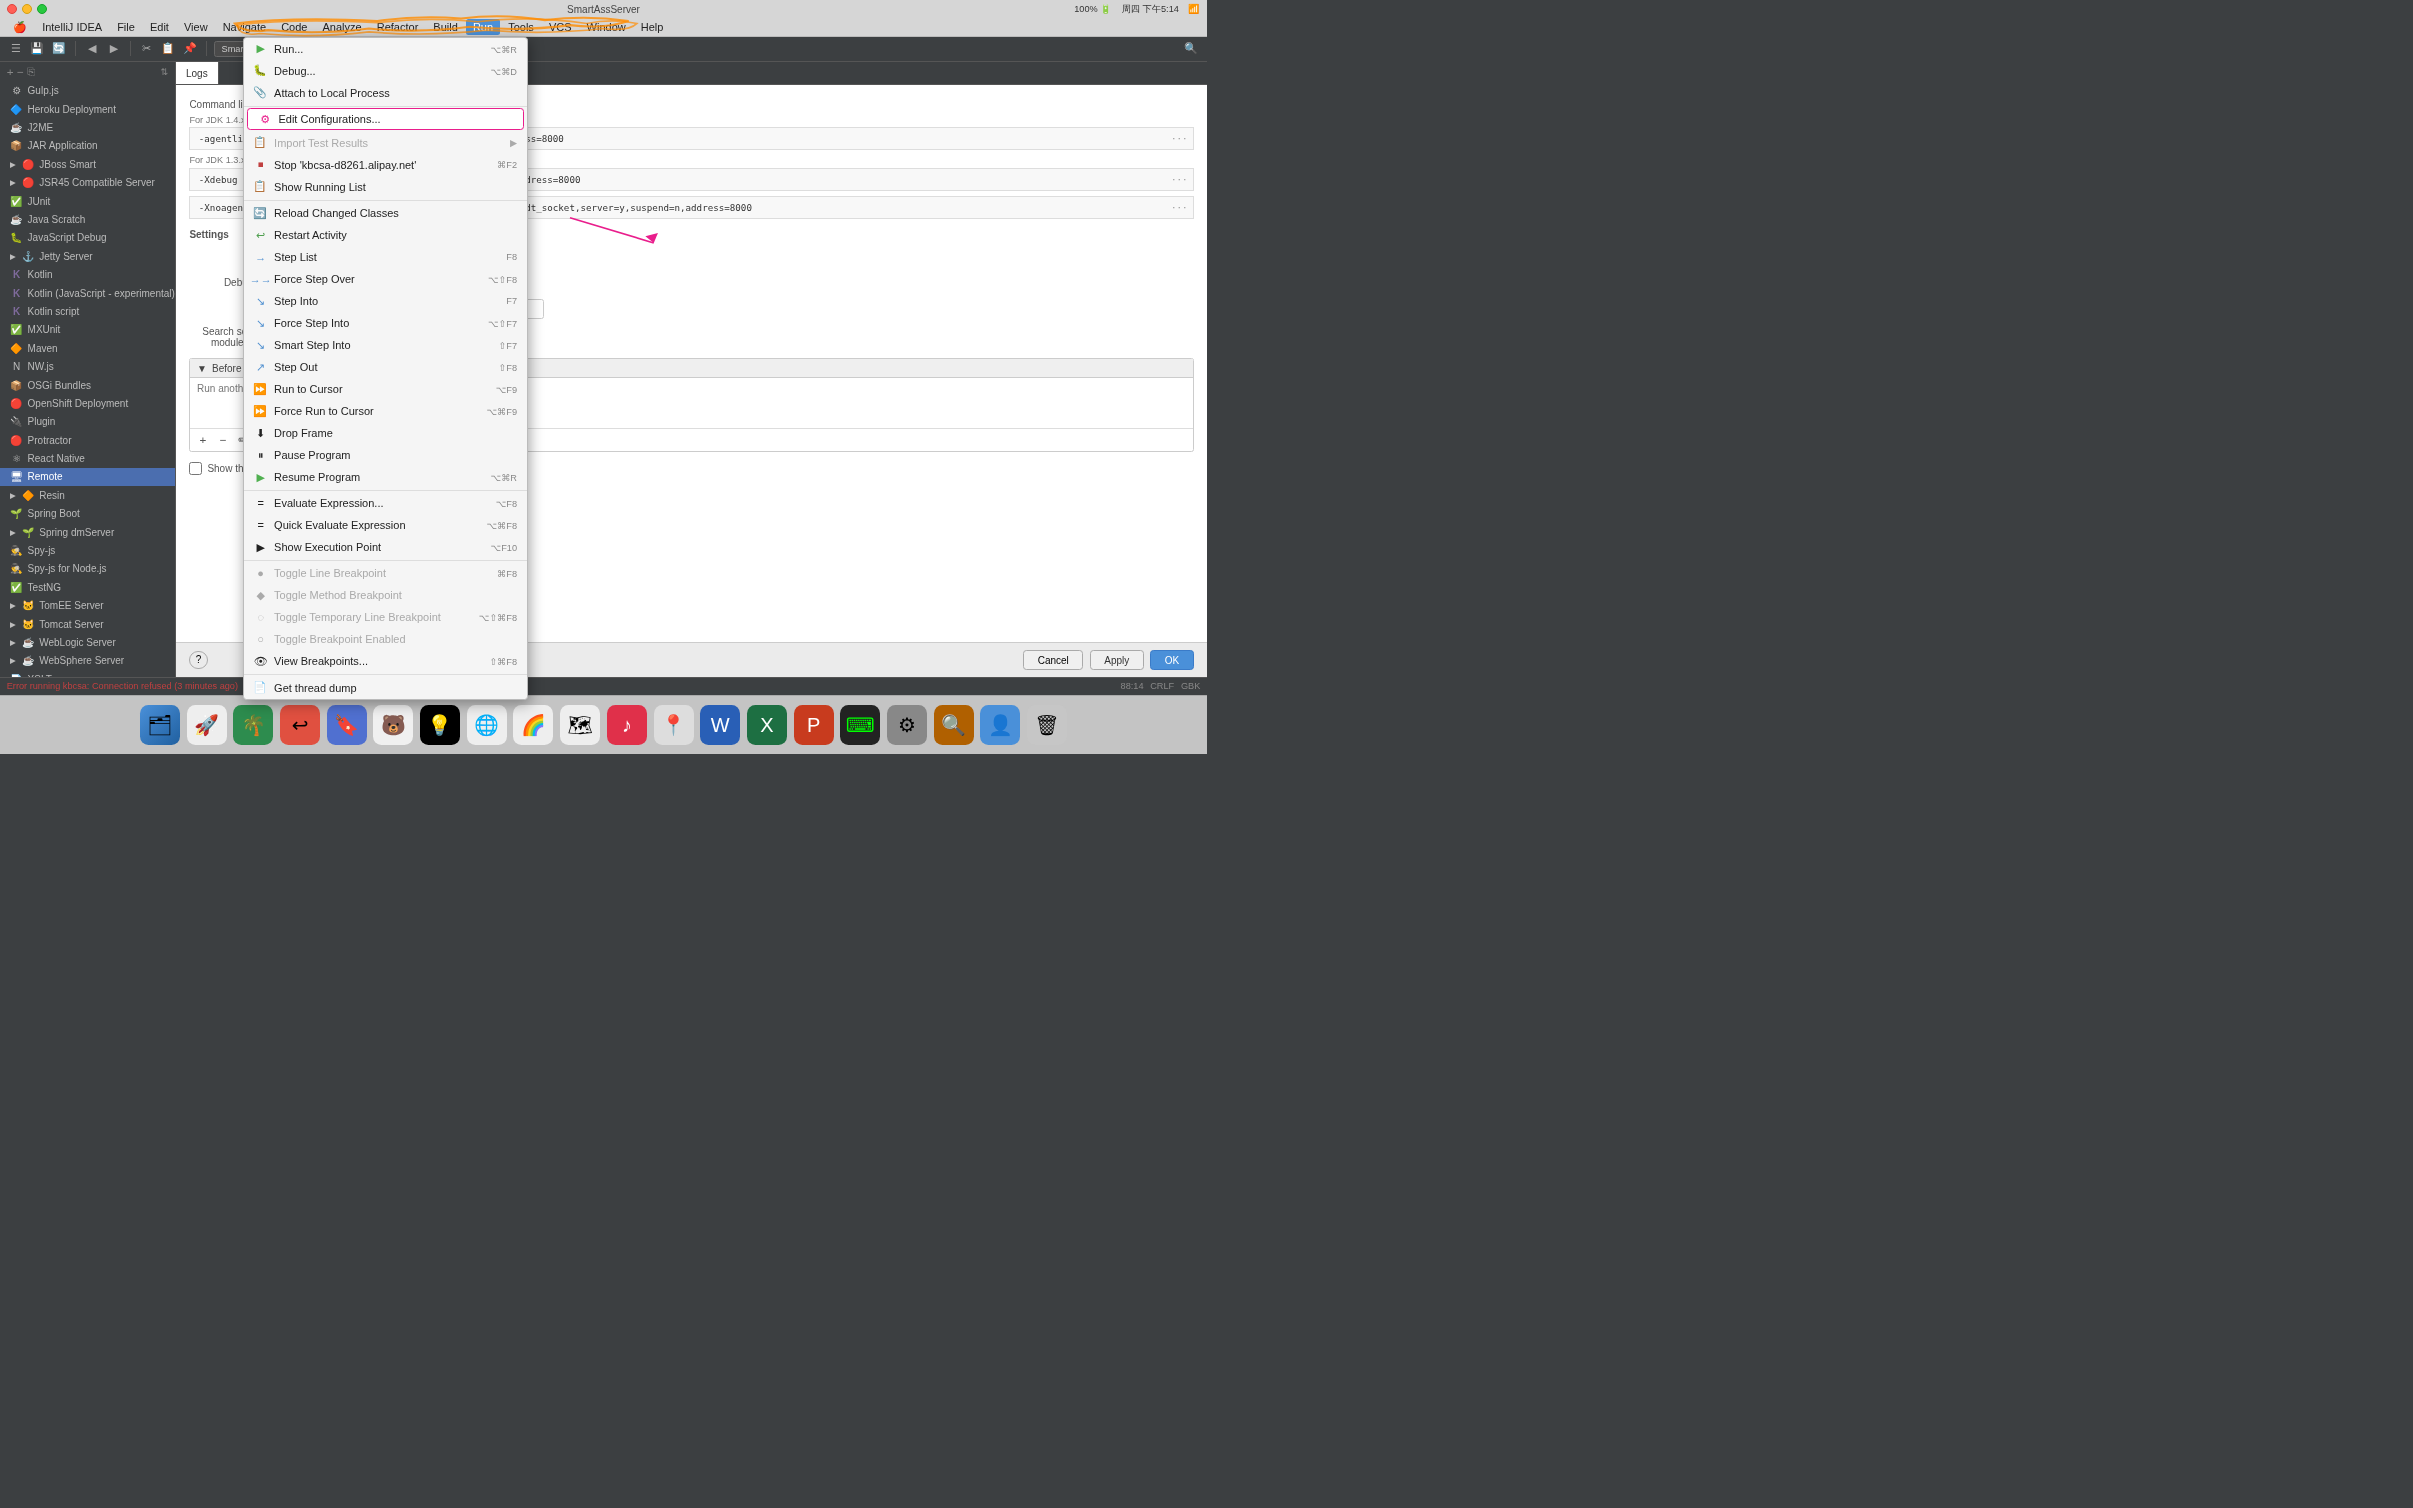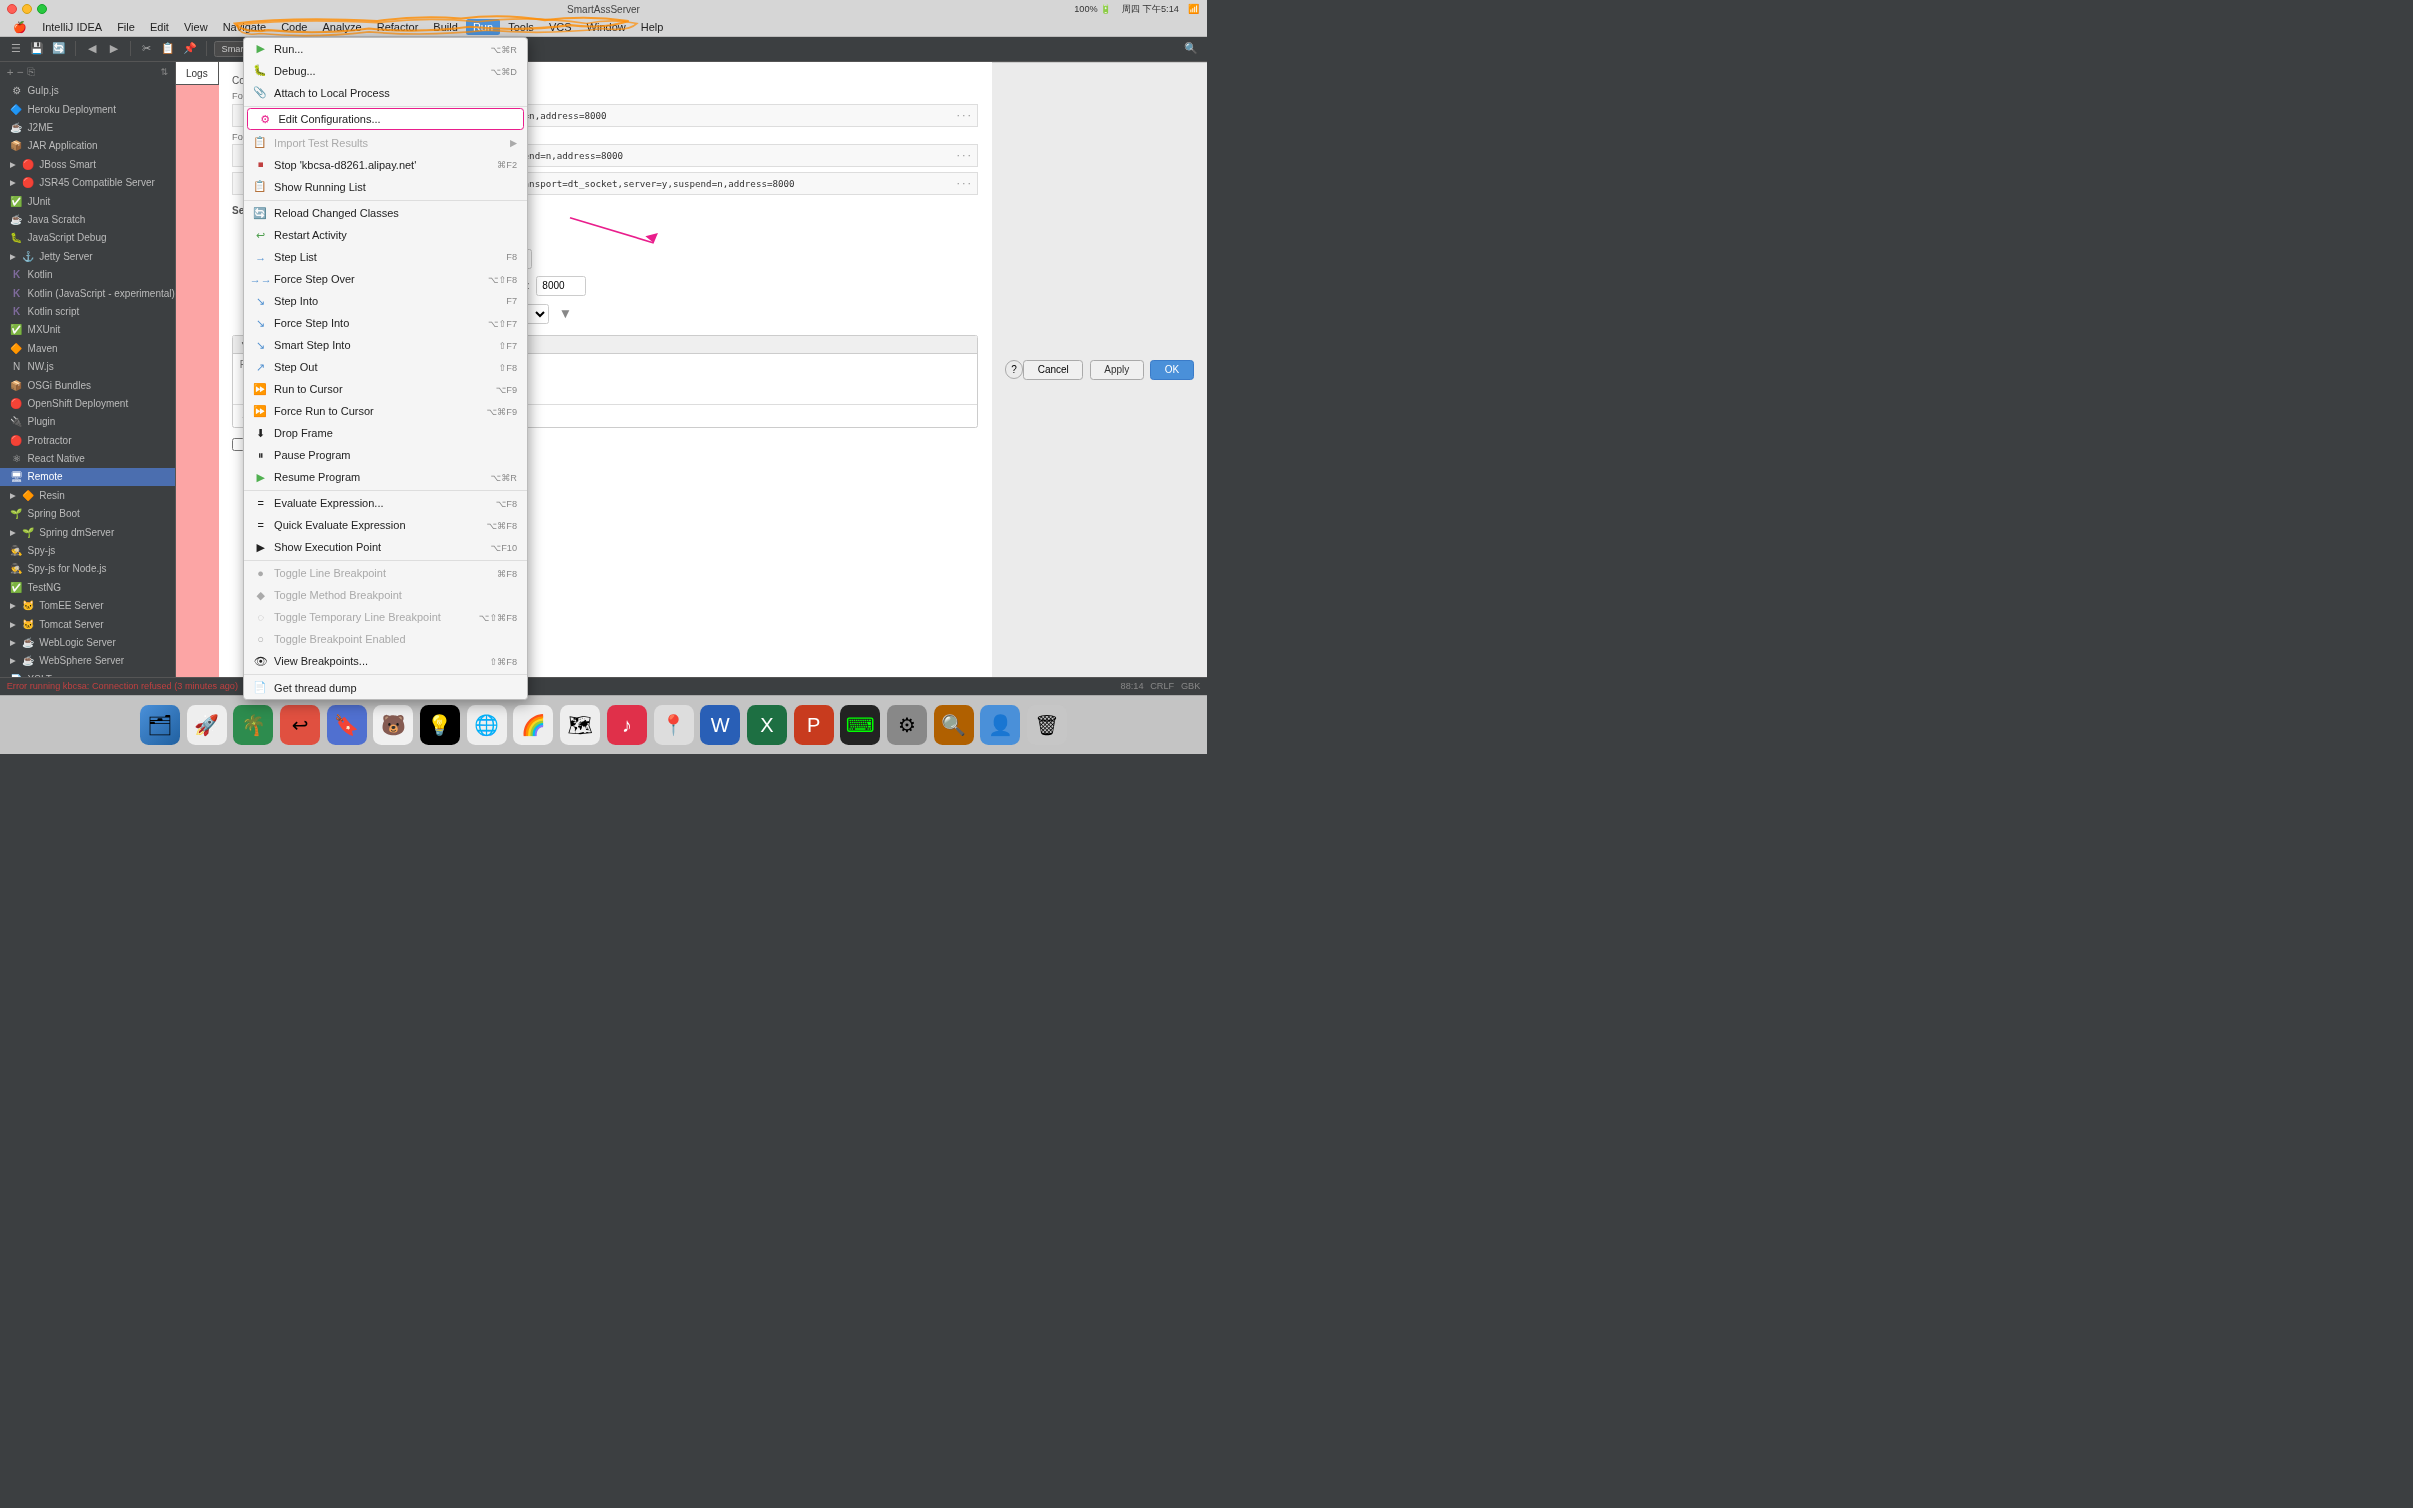--- a/index.html
+++ b/index.html
@@ -513,21 +513,21 @@
       <span class="icon">☕</span>
       <span>WebSphere Server</span>
     </div>
     <div class="sidebar-item">
       <span class="icon">📄</span>
       <span>XSLT</span>
     </div>
 
   </div>
 
-  <div style="flex:1;background:#fca5a5;display:flex;flex-direction:row;">
+  <div style="flex:1;background:#a3a3a3;display:flex;flex-direction:column;">
 
     <div class="tab-bar">
       <div class="tab active">
         <span>Logs</span>
       </div>
     </div>
 
     <div style="padding:13.4px;overflow-y:auto;flex:1;background:#fff;">
 
       <div style="margin-bottom:10px;">

